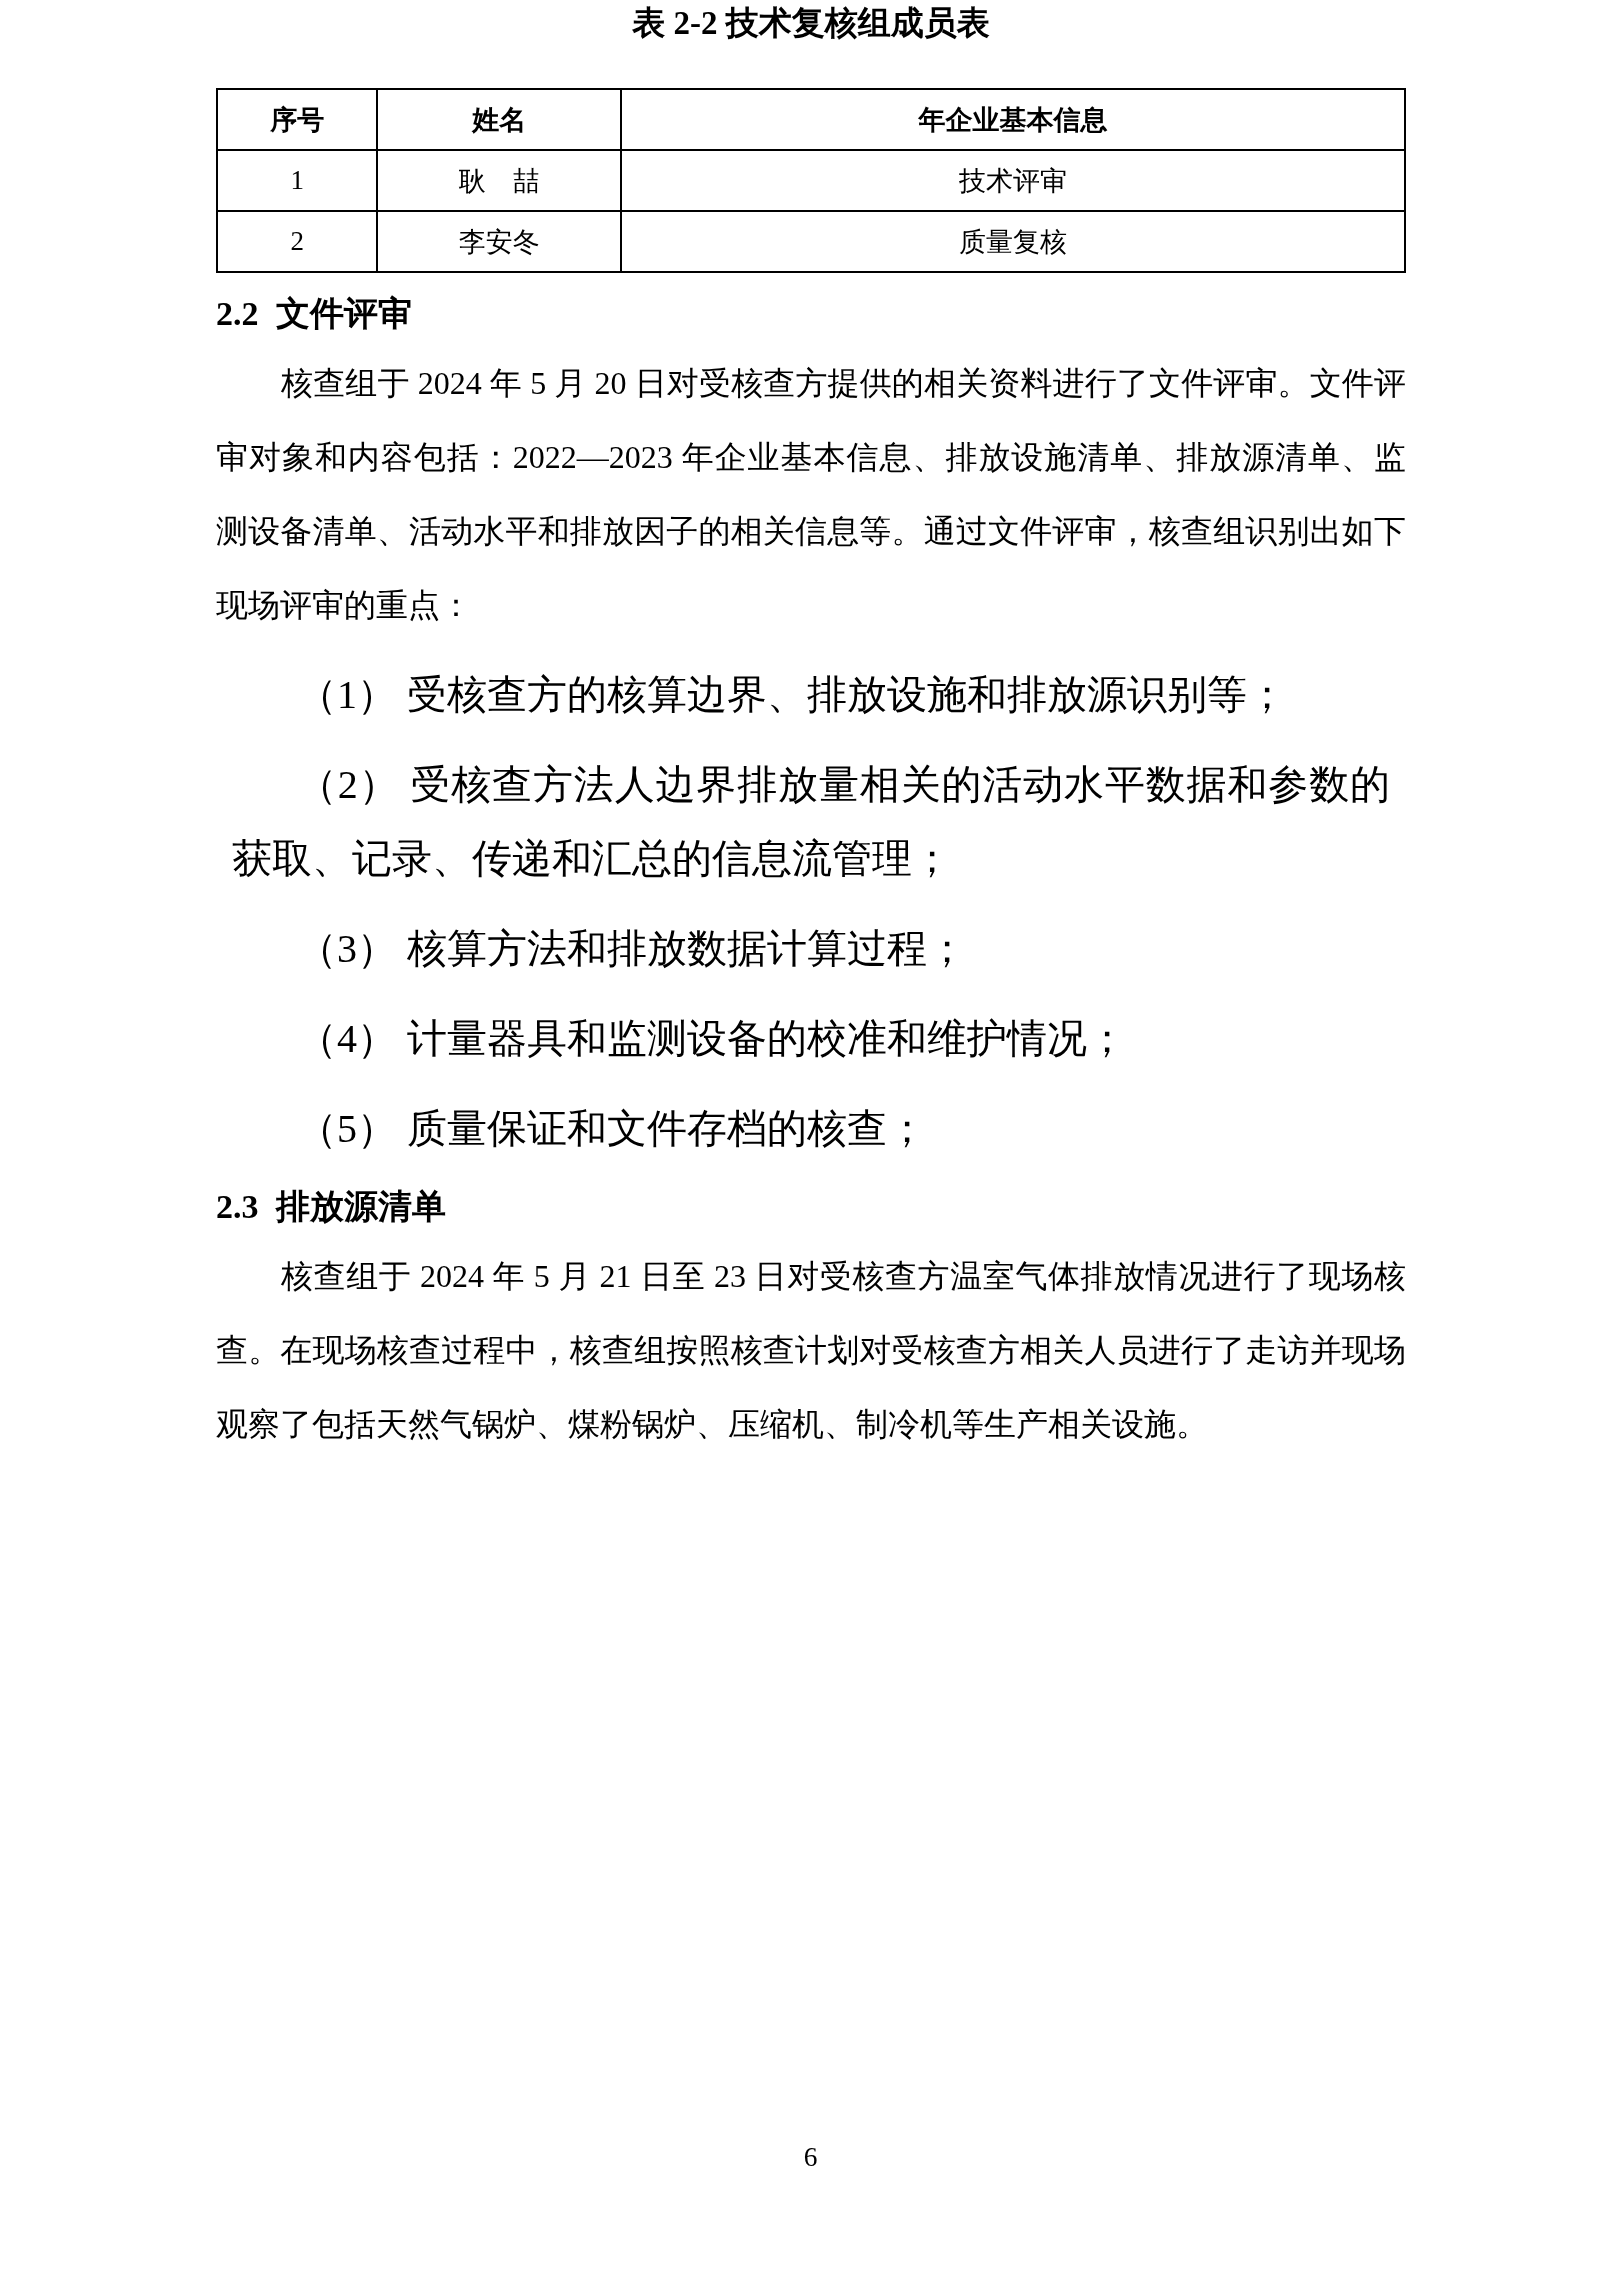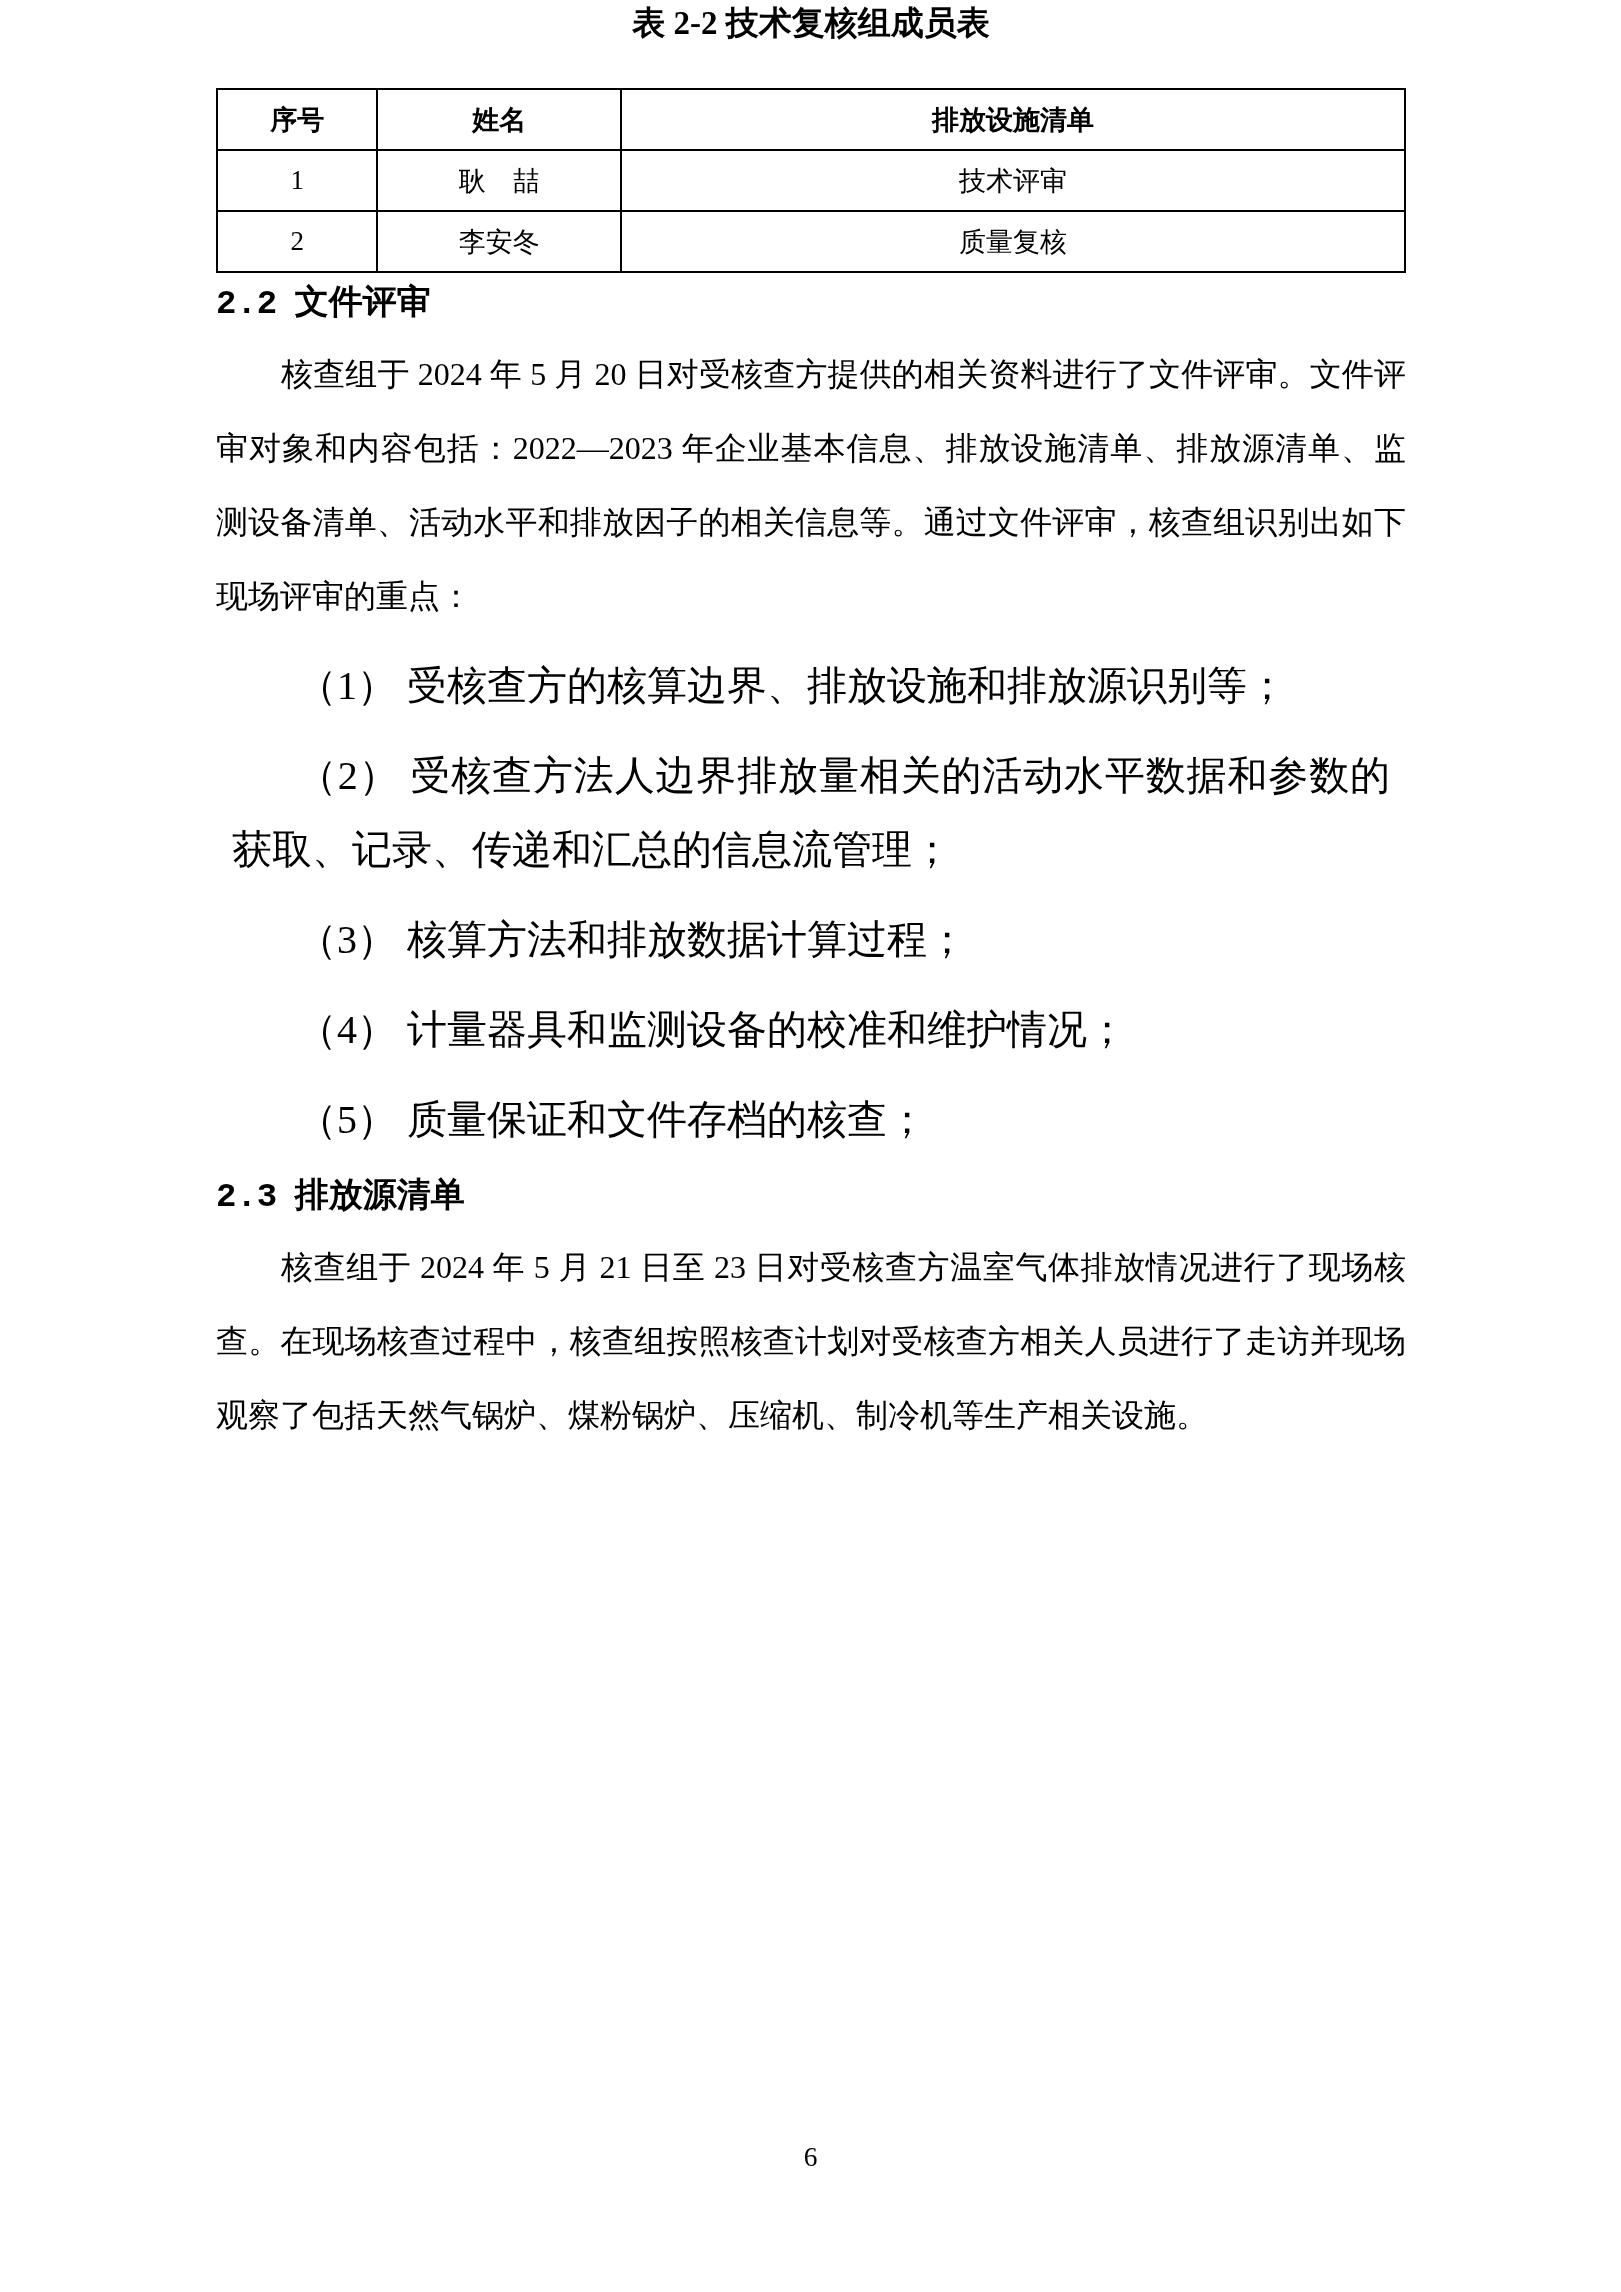--- a/index.html
+++ b/index.html
@@ -39,25 +39,24 @@
     border: 2px solid #000000;
     height: 59px;
     text-align: center;
     vertical-align: middle;
     font-size: 27px;
     padding: 0 3.9px;
   }
   table.members th { font-weight: bold; }
   table.members td { font-weight: normal; }
   .section-heading {
-    margin-top: 7px;
+    margin-top: 16px;
     font-size: 34px;
     font-weight: bold;
     line-height: 49px;
-    font-family: Liberation Mono, monospace;
   }
   .section-heading .num { margin-right: 17.6px; }
   .para {
     margin: 7.8px 0 0 0;
     font-size: 32px;
     line-height: 74px;
     text-align: justify;
     text-indent: 65px;
   }
   .item {
@@ -87,21 +86,21 @@
     <table class="members">
       <colgroup>
         <col style="width:13.5%">
         <col style="width:20.5%">
         <col style="width:66%">
       </colgroup>
       <thead>
         <tr>
           <th>序号</th>
           <th>姓名</th>
-          <th>排放设施清单</th>
+          <th>年企业基本信息</th>
         </tr>
       </thead>
       <tbody>
         <tr>
           <td>1</td>
           <td>耿　喆</td>
           <td>技术评审</td>
         </tr>
         <tr>
           <td>2</td>

